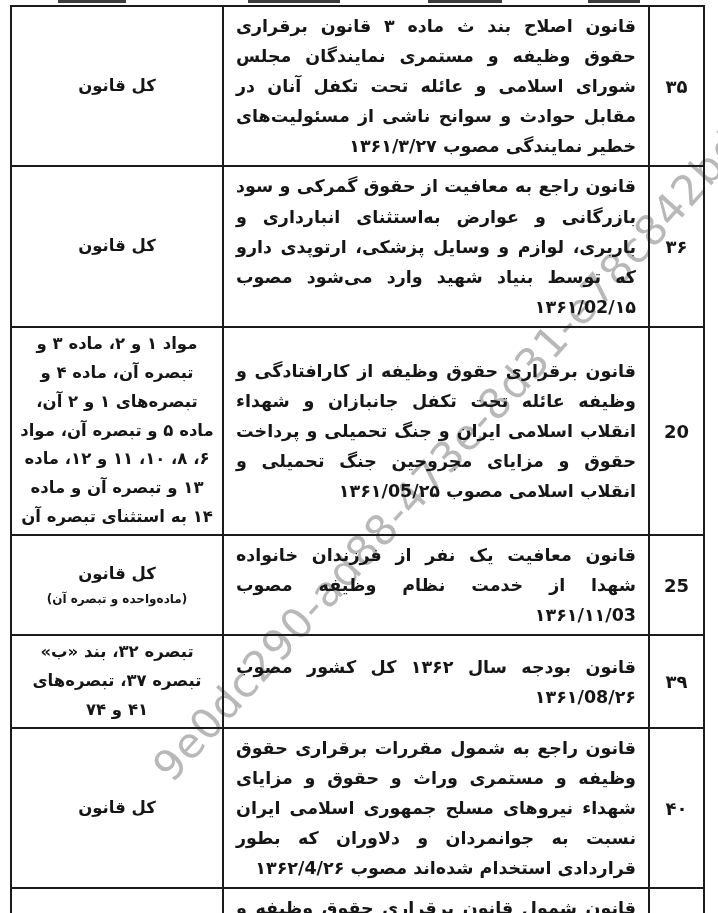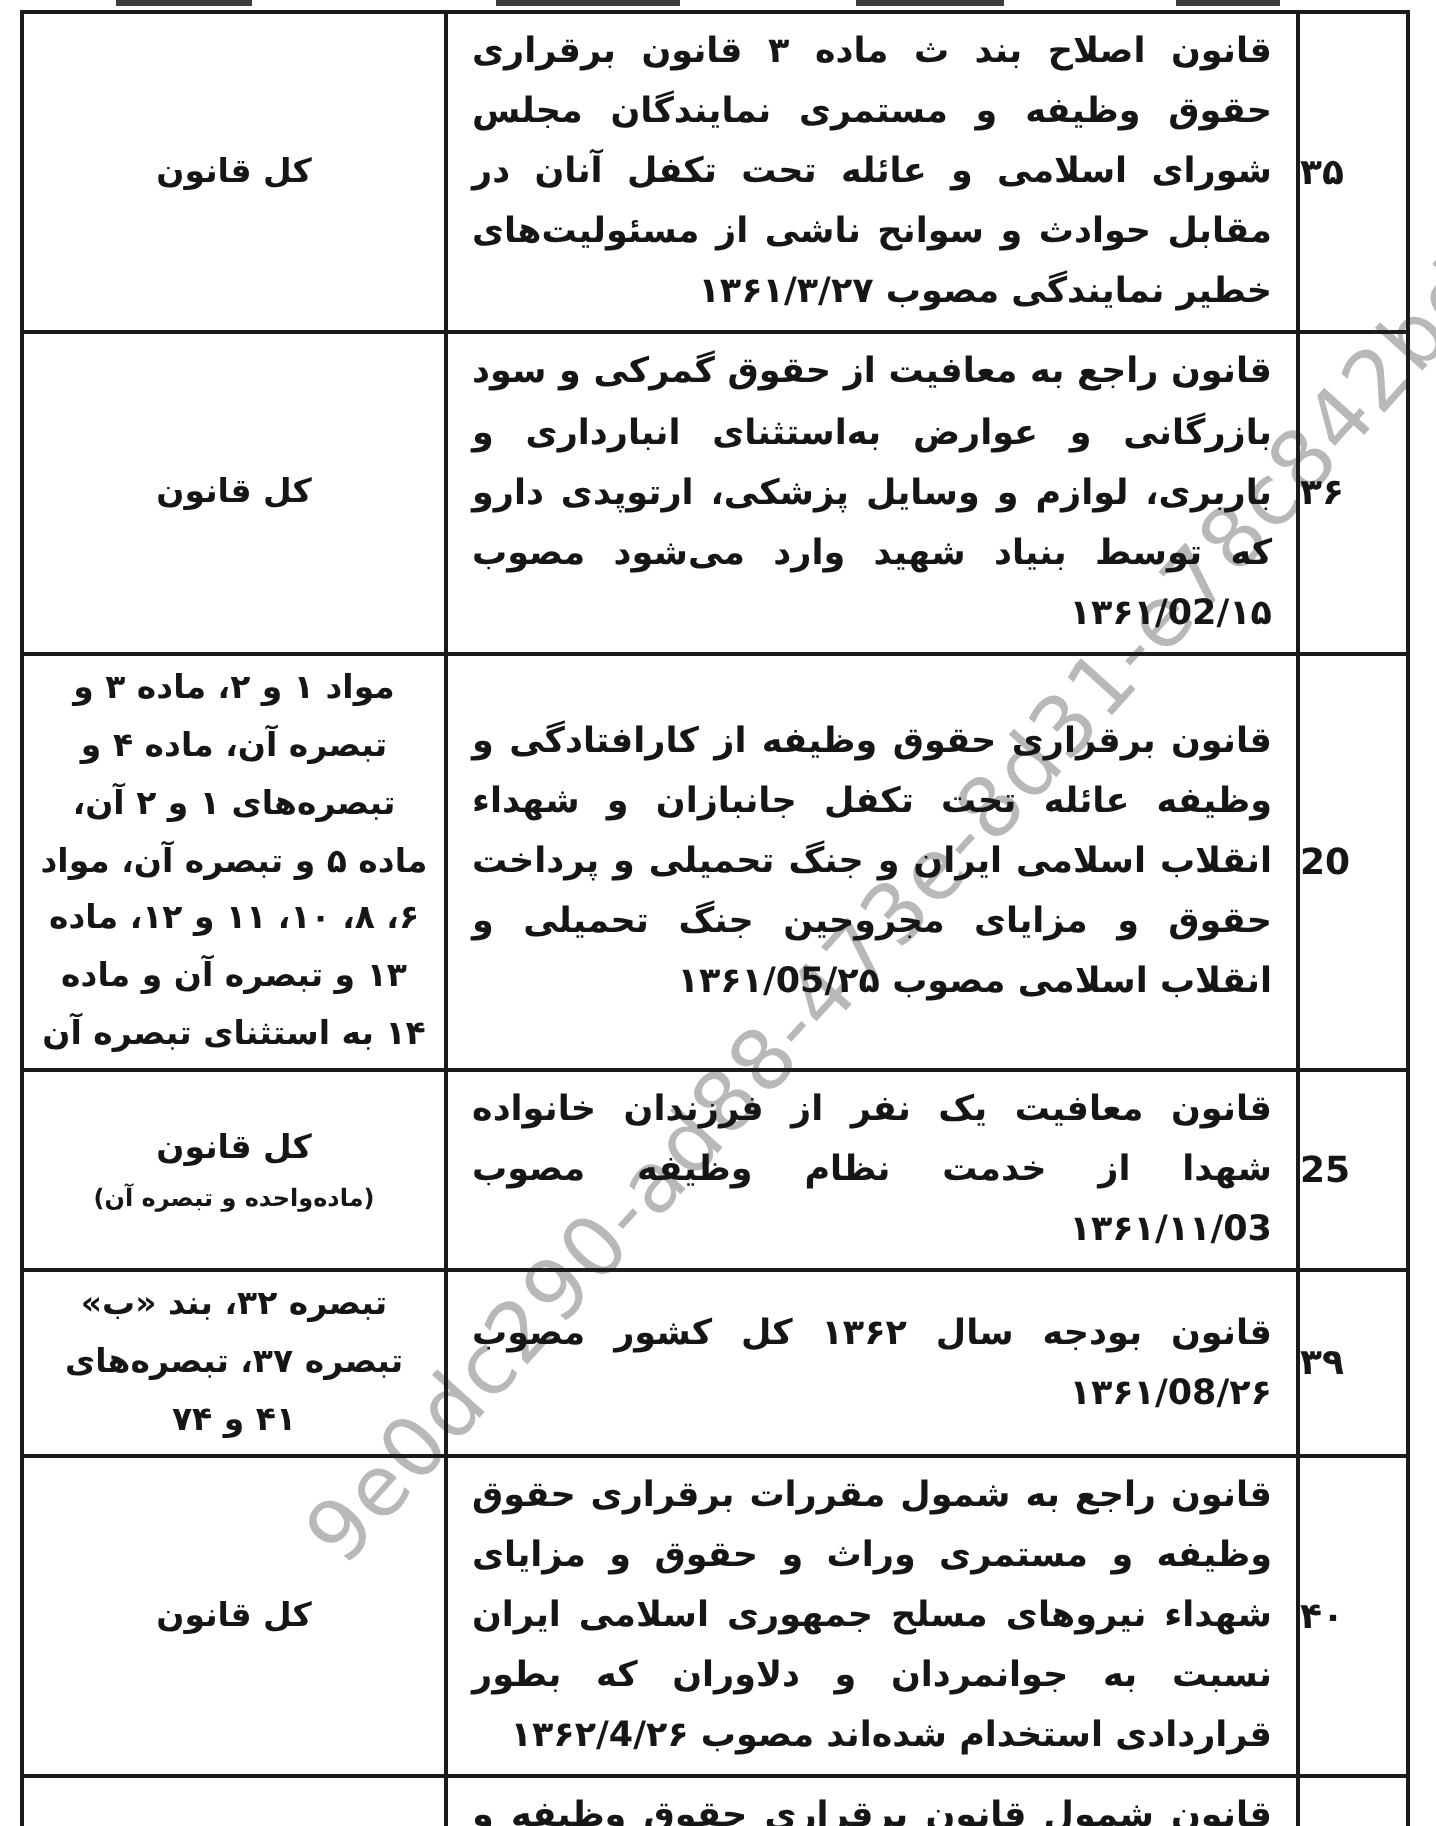--- a/index.html
+++ b/index.html
@@ -47,21 +47,21 @@
   col.c-desc  { width: 426px; }
   col.c-scope { width: 212px; }
   td.cell {
     border: 2px solid #1b1b1b;
     vertical-align: middle;
     padding: 2px 8px;
     color: #161616;
     background: transparent;
   }
   td.num {
-    text-align: left;
+    text-align: center;
     font-size: 18px;
     font-weight: 600;
     padding: 0;
   }
   td.desc { padding: 4px 12px; }
   td.desc p {
     margin: 0;
     font-size: 17.5px;
     font-weight: 600;
     line-height: 1.72;

